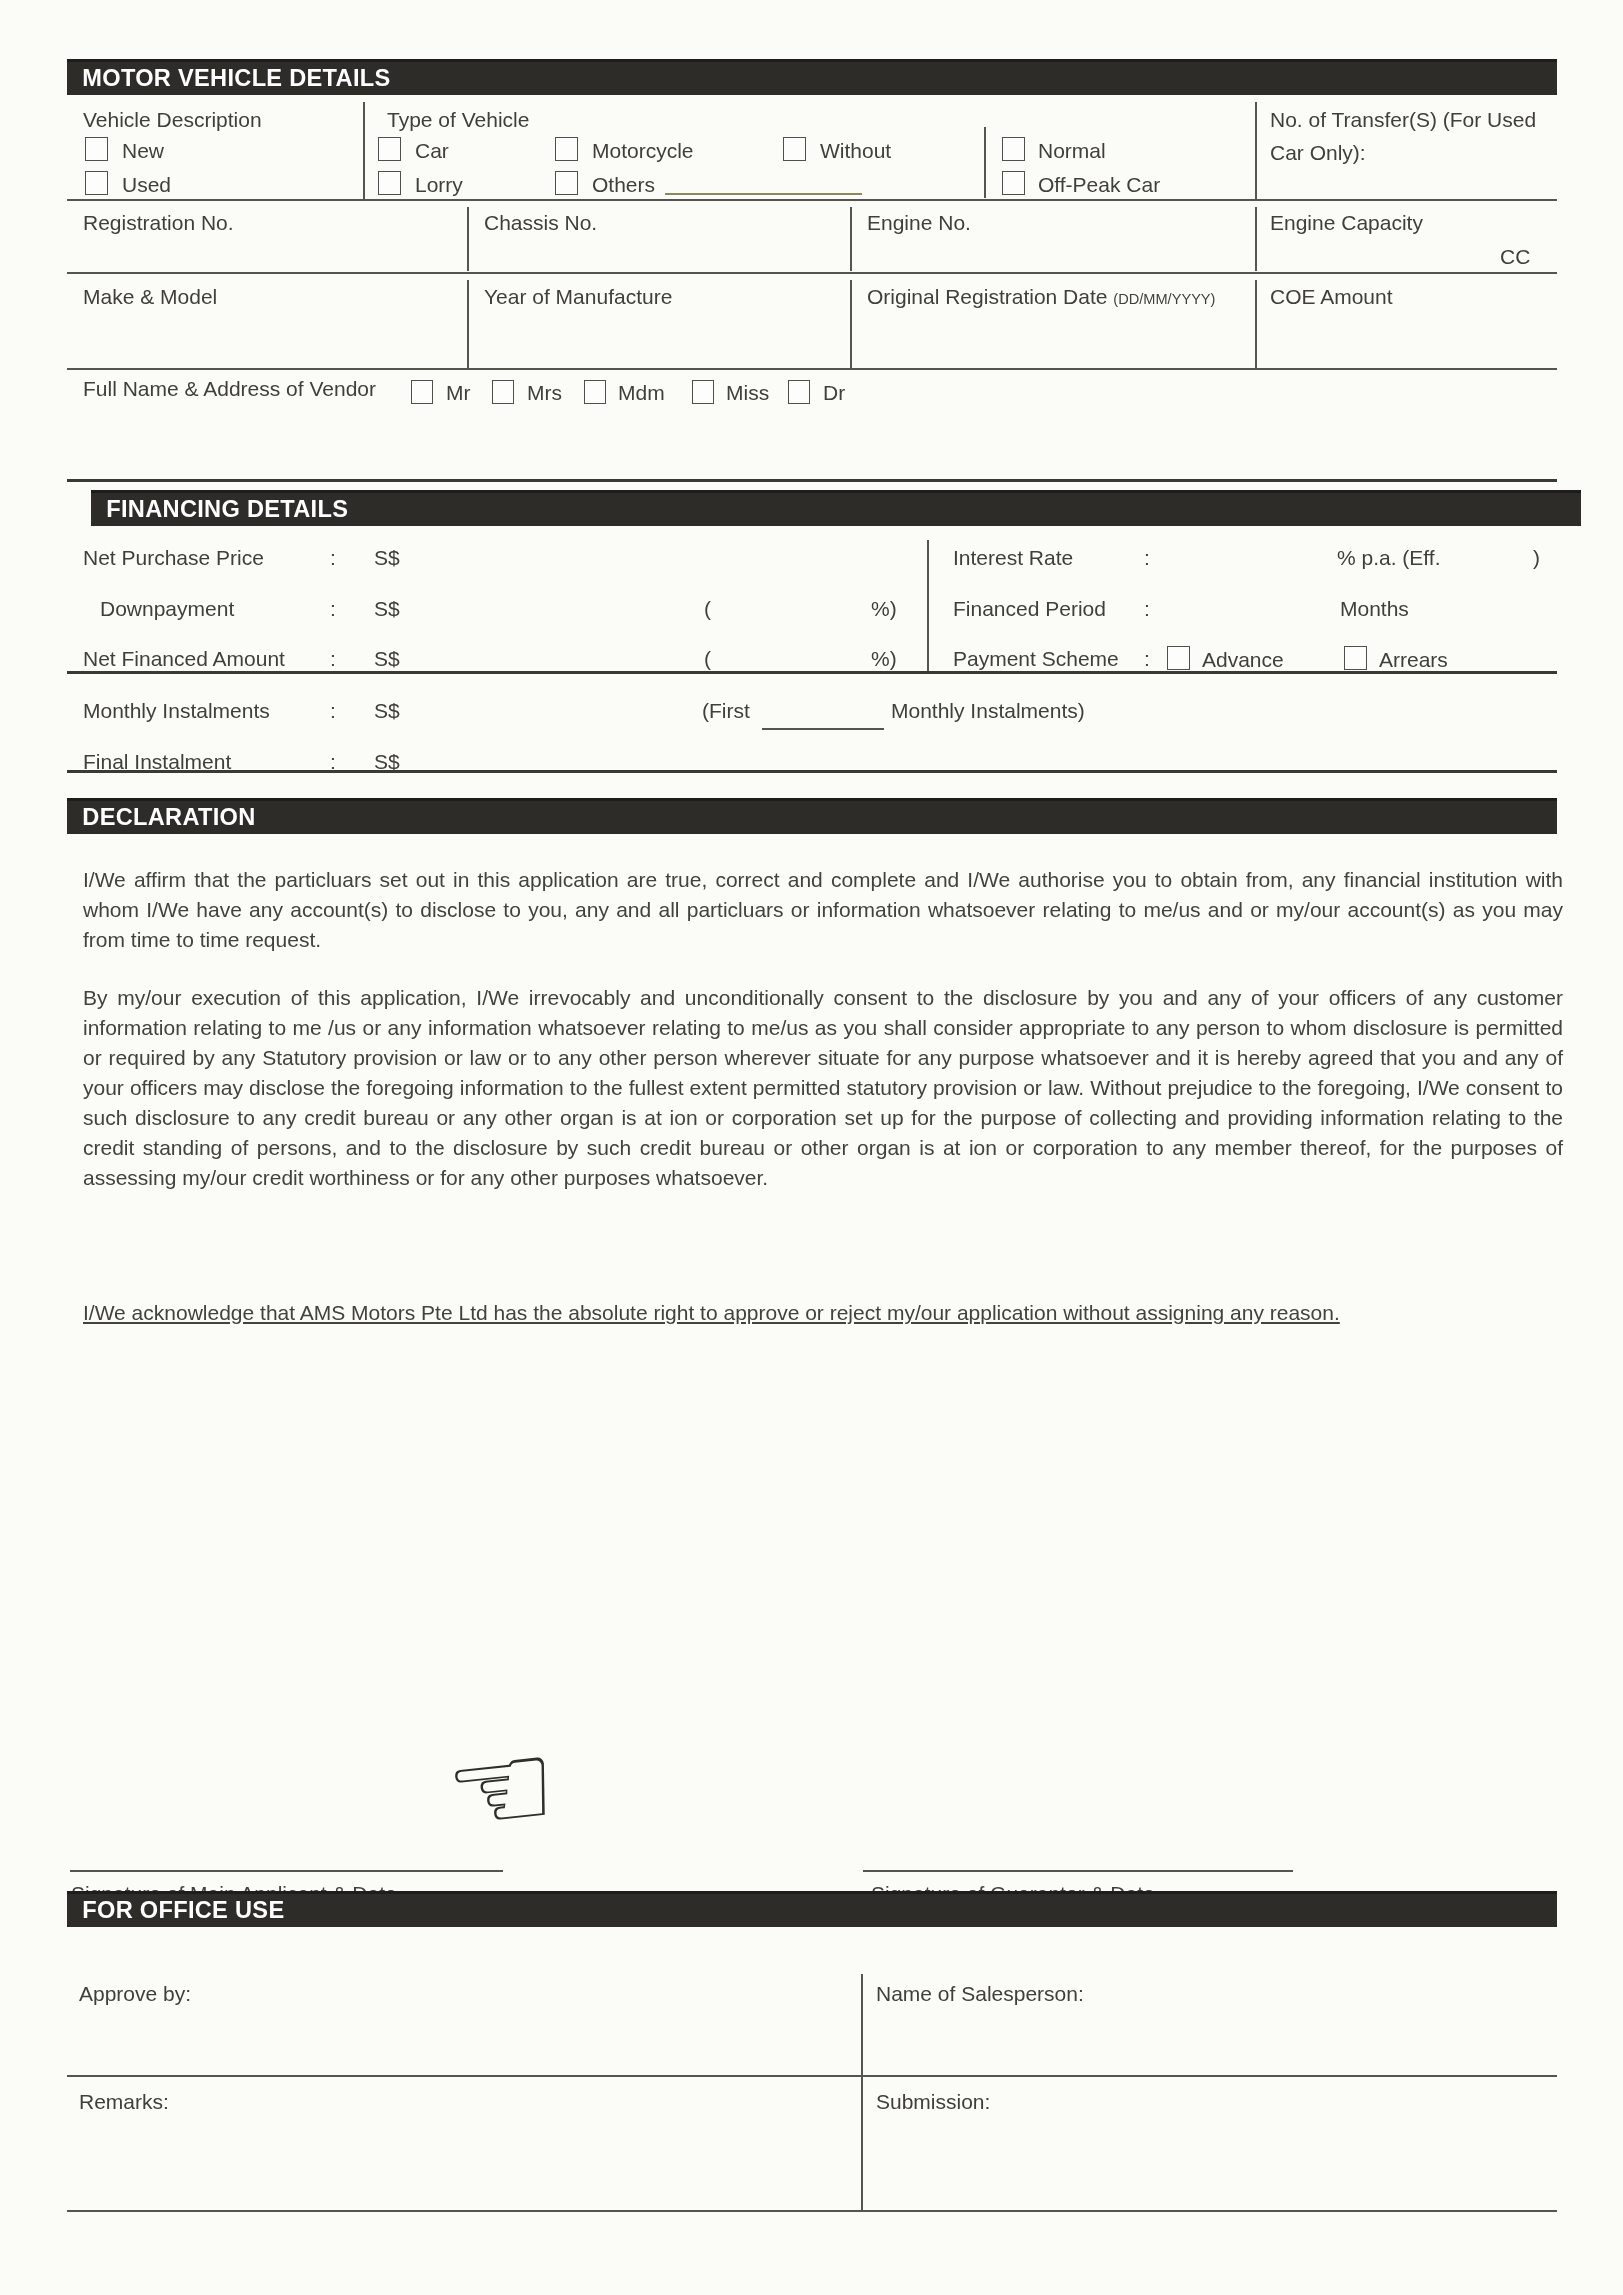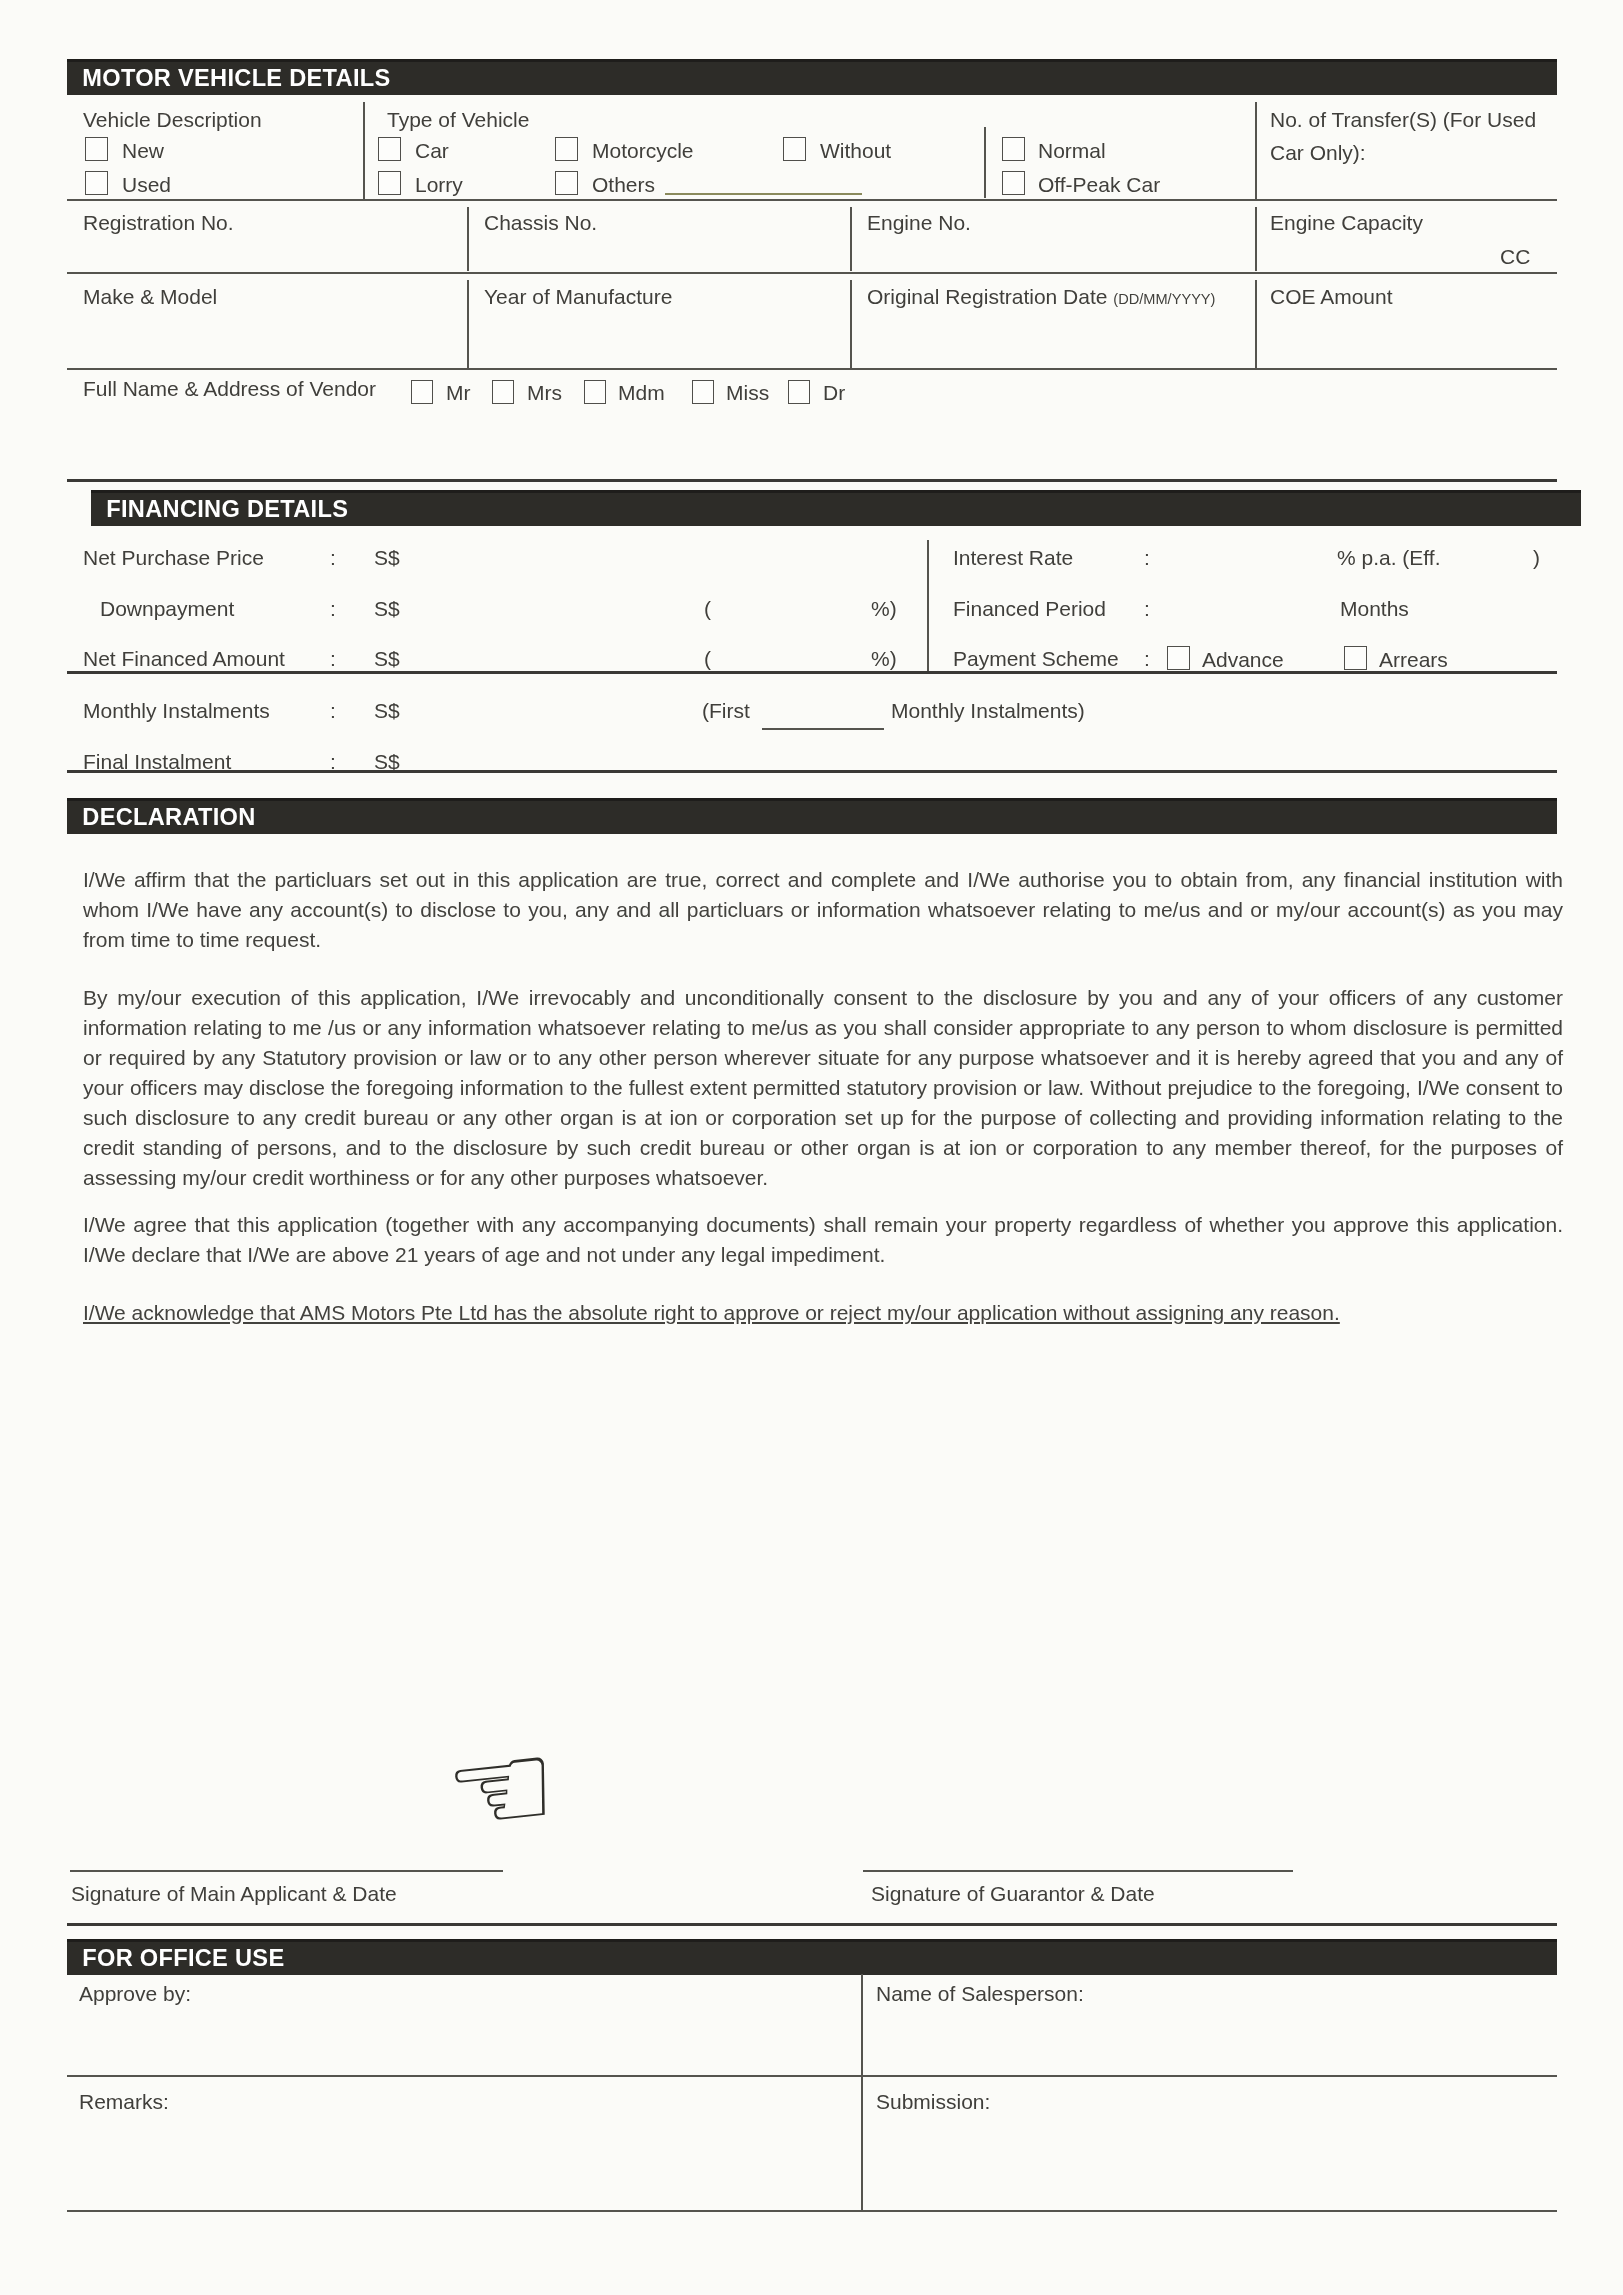--- a/index.html
+++ b/index.html
@@ -184,33 +184,32 @@
   <div class="cell" style="left:420px;top:748px;width:274px;height:29px;"></div>
 
   <div class="hl thick" style="left:67px;top:770px;width:1490px;"></div>
 
   <div class="bar" style="top:798px;">
     <span class="bar-title">DECLARATION</span>
   </div>
 
   <div class="para" style="top:865px;">I/We affirm that the particluars set out in this application are true, correct and complete and I/We authorise you to obtain from, any financial institution with whom I/We have any account(s) to disclose to you, any and all particluars or information whatsoever relating to me/us and or my/our account(s) as you may from time to time request.</div>
   <div class="para" style="top:983px;">By my/our execution of this application, I/We irrevocably and unconditionally consent to the disclosure by you and any of your officers of any customer information relating to me /us or any information whatsoever relating to me/us as you shall consider appropriate to any person to whom disclosure is permitted or required by any Statutory provision or law or to any other person wherever situate for any purpose whatsoever and it is hereby agreed that you and any of your officers may disclose the foregoing information to the fullest extent permitted statutory provision or law. Without prejudice to the foregoing, I/We consent to such disclosure to any credit bureau or any other organ is at ion or corporation set up for the purpose of collecting and providing information relating to the credit standing of persons, and to the disclosure by such credit bureau or other organ is at ion or corporation to any member thereof, for the purposes of assessing my/our credit worthiness or for any other purposes whatsoever.</div>
-  <div class="para" style="top:1210px;">I/We agree that this application (together with any accompanying documents) shall remain your property regardless of whether you approve this application. I/We declare that I/We are above 21 years of age and not under any legal impediment.</div>
   <div class="para" style="top:1298px;text-decoration:underline;">I/We acknowledge that AMS Motors Pte Ltd has the absolute right to approve or reject my/our application without assigning any reason.</div>
 
   <div class="hand" style="left:446px;top:1727px;">☜</div>
 
   <div class="hl" style="left:70px;top:1870px;width:433px;"></div>
   <div class="lbl" style="left:71px;top:1882px;">Signature of Main Applicant &amp; Date</div>
   <div class="hl" style="left:863px;top:1870px;width:430px;"></div>
   <div class="lbl" style="left:871px;top:1882px;">Signature of Guarantor &amp; Date</div>
 
   <div class="hl thick" style="left:67px;top:1923px;width:1490px;"></div>
 
-  <div class="bar" style="top:1939px;">
+  <div class="bar" style="top:1891px;">
     <span class="bar-title">FOR OFFICE USE</span>
   </div>
 
   <div class="lbl" style="left:79px;top:1982px;">Approve by:</div>
   <div class="cell" style="left:70px;top:2009px;width:786px;height:64px;"></div>
   <div class="vl" style="left:861px;top:1974px;height:236px;"></div>
   <div class="lbl" style="left:876px;top:1982px;">Name of Salesperson:</div>
   <div class="cell" style="left:866px;top:2009px;width:688px;height:64px;"></div>
 
   <div class="hl" style="left:67px;top:2075px;width:1490px;"></div>

